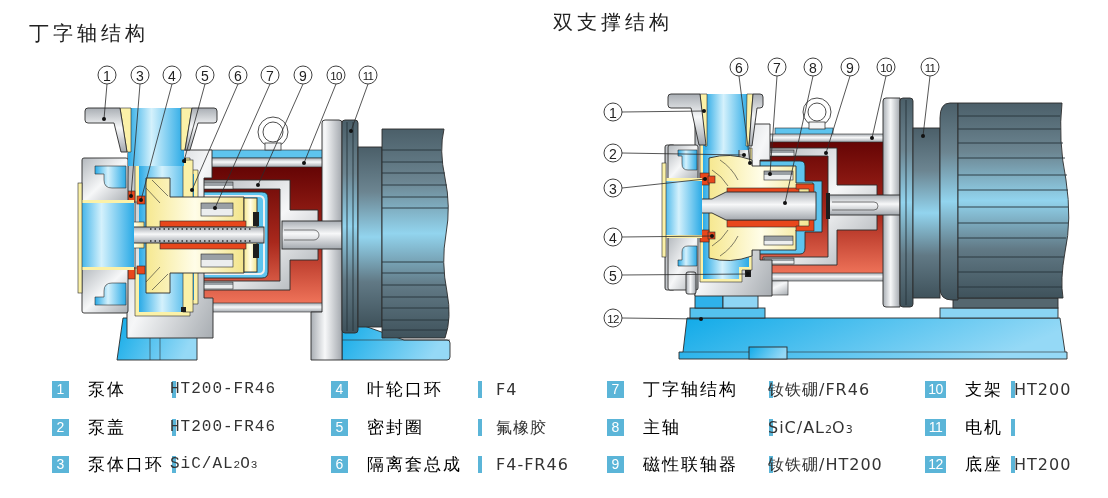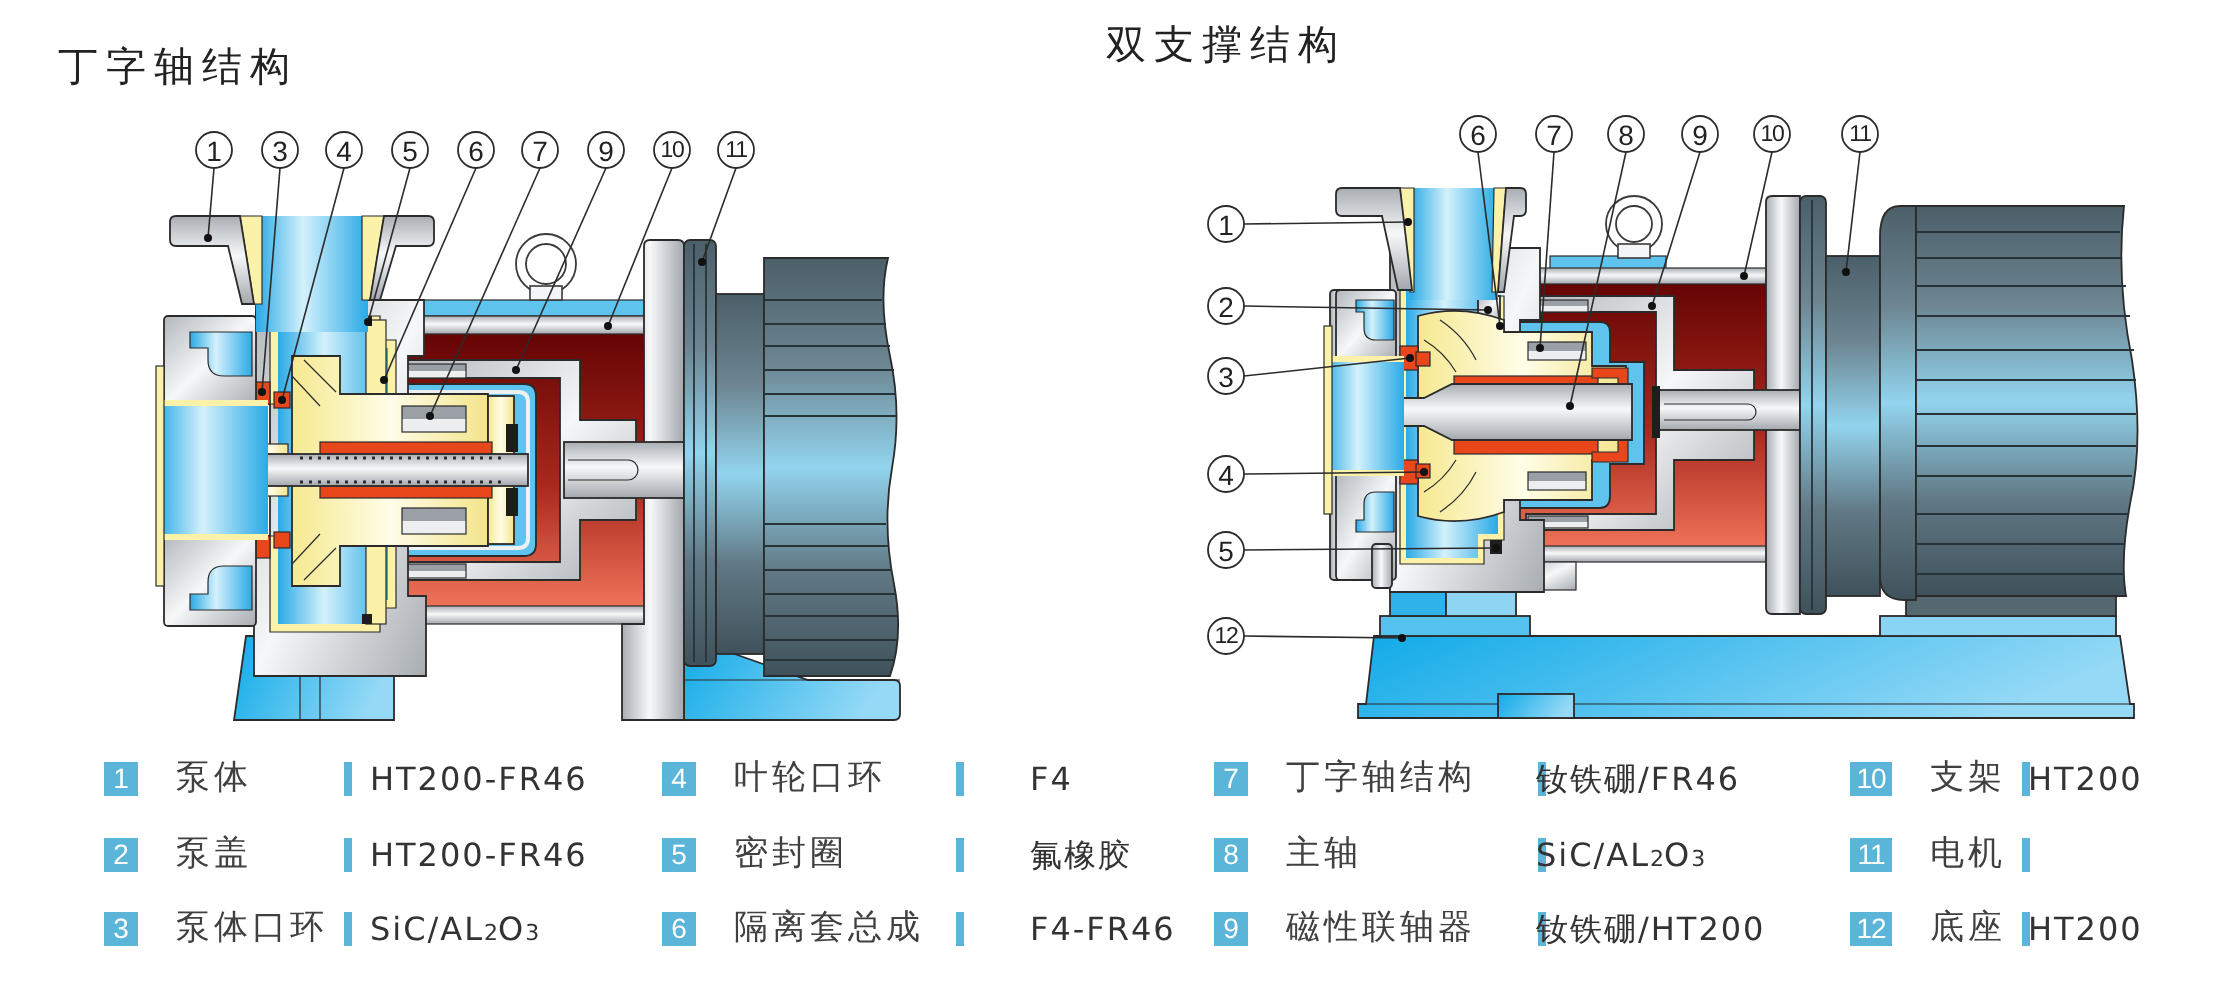--- a/index.html
+++ b/index.html
@@ -17,26 +17,26 @@
   .ol { stroke: #2b2b2b; stroke-width: 0.9; }
   .ol6 { stroke: #2b2b2b; stroke-width: 0.6; }
   .fins { stroke: #26343a; stroke-width: 0.9; fill: none; }
 
   .lg { position: absolute; width: 10px; height: 18px; }
   .c1 { left: 52px; } .c2 { left: 331px; } .c3 { left: 607px; } .c4 { left: 925px; }
   .r1 { top: 381px; } .r2 { top: 419px; } .r3 { top: 456px; }
   .badge { position: absolute; left: 0; top: 0; width: 17px; height: 17px; background: var(--accent); color: #fff;
            font: 14px/17px "Liberation Sans", sans-serif; text-align: center; }
   .c4 .badge { width: 21px; letter-spacing: -0.5px; }
-  .name { position: absolute; left: 36px; top: -1px; font: 17px/19px "DejaVu Sans", sans-serif; letter-spacing: 2px; color: #404040; white-space: nowrap; }
+  .name { position: absolute; left: 36px; top: -1px; font: 17px/19px "DejaVu Sans", sans-serif; letter-spacing: 2px; color: #000000; white-space: nowrap; }
   .c4 .name { left: 40px; }
   .bar { position: absolute; top: 0; width: 4px; height: 17px; background: var(--accent); }
   .c1 .bar { left: 120px; } .c2 .bar { left: 147px; } .c3 .bar { left: 162px; } .c4 .bar { left: 86px; }
   .val { position: absolute; top: -1px; font: 16px/19px "DejaVu Sans", sans-serif; letter-spacing: 1px; color: #333; white-space: nowrap; }
-  .c1 .val { left: 133px; } .c2 .val { left: 165px; margin-left: 19px; } .c3 .val { left: 161px; } .c4 .val { left: 89px; }
+  .c1 .val { left: 118px; font-family: Liberation Mono, monospace; } .c2 .val { left: 165px; } .c3 .val { left: 161px; } .c4 .val { left: 89px; }
   .chem-sub { font-size: 11px; letter-spacing: 0; }
 </style>
 </head>
 <body>
 
 <div class="title left">丁字轴结构</div>
 <div class="title right">双支撑结构</div>
 
 <svg id="diagrams" width="1108" height="372" viewBox="0 0 1108 372">
   <defs>

